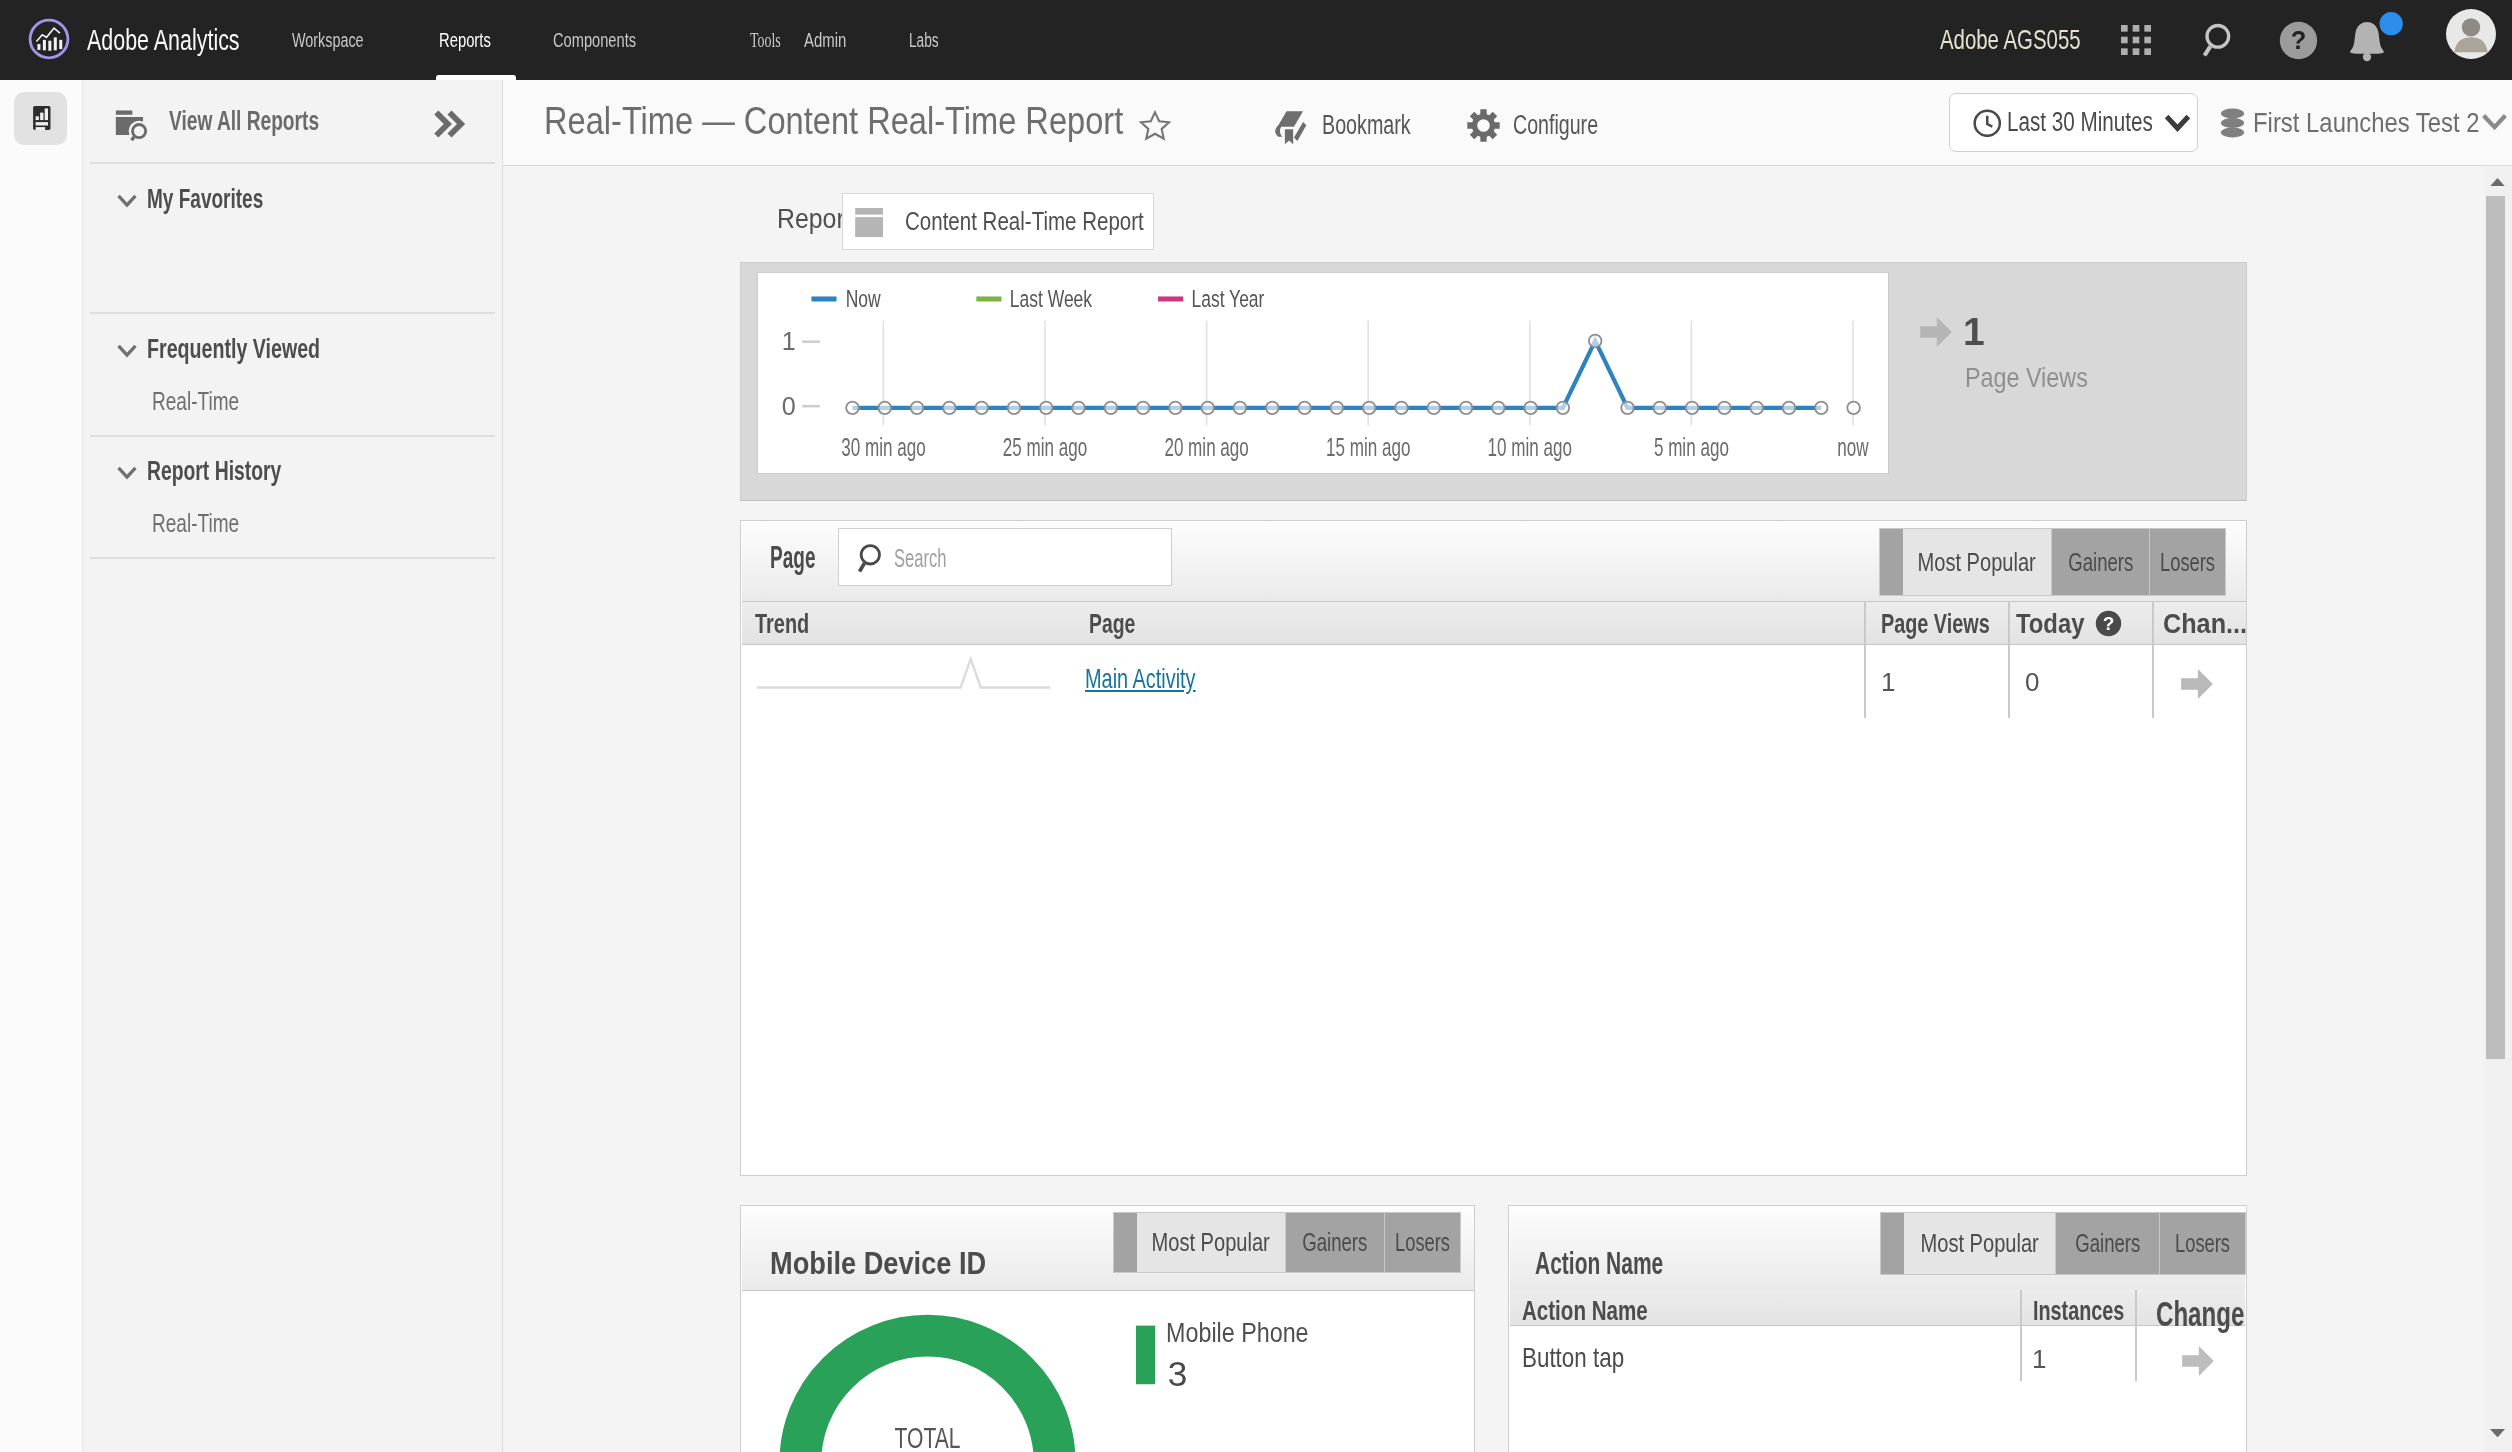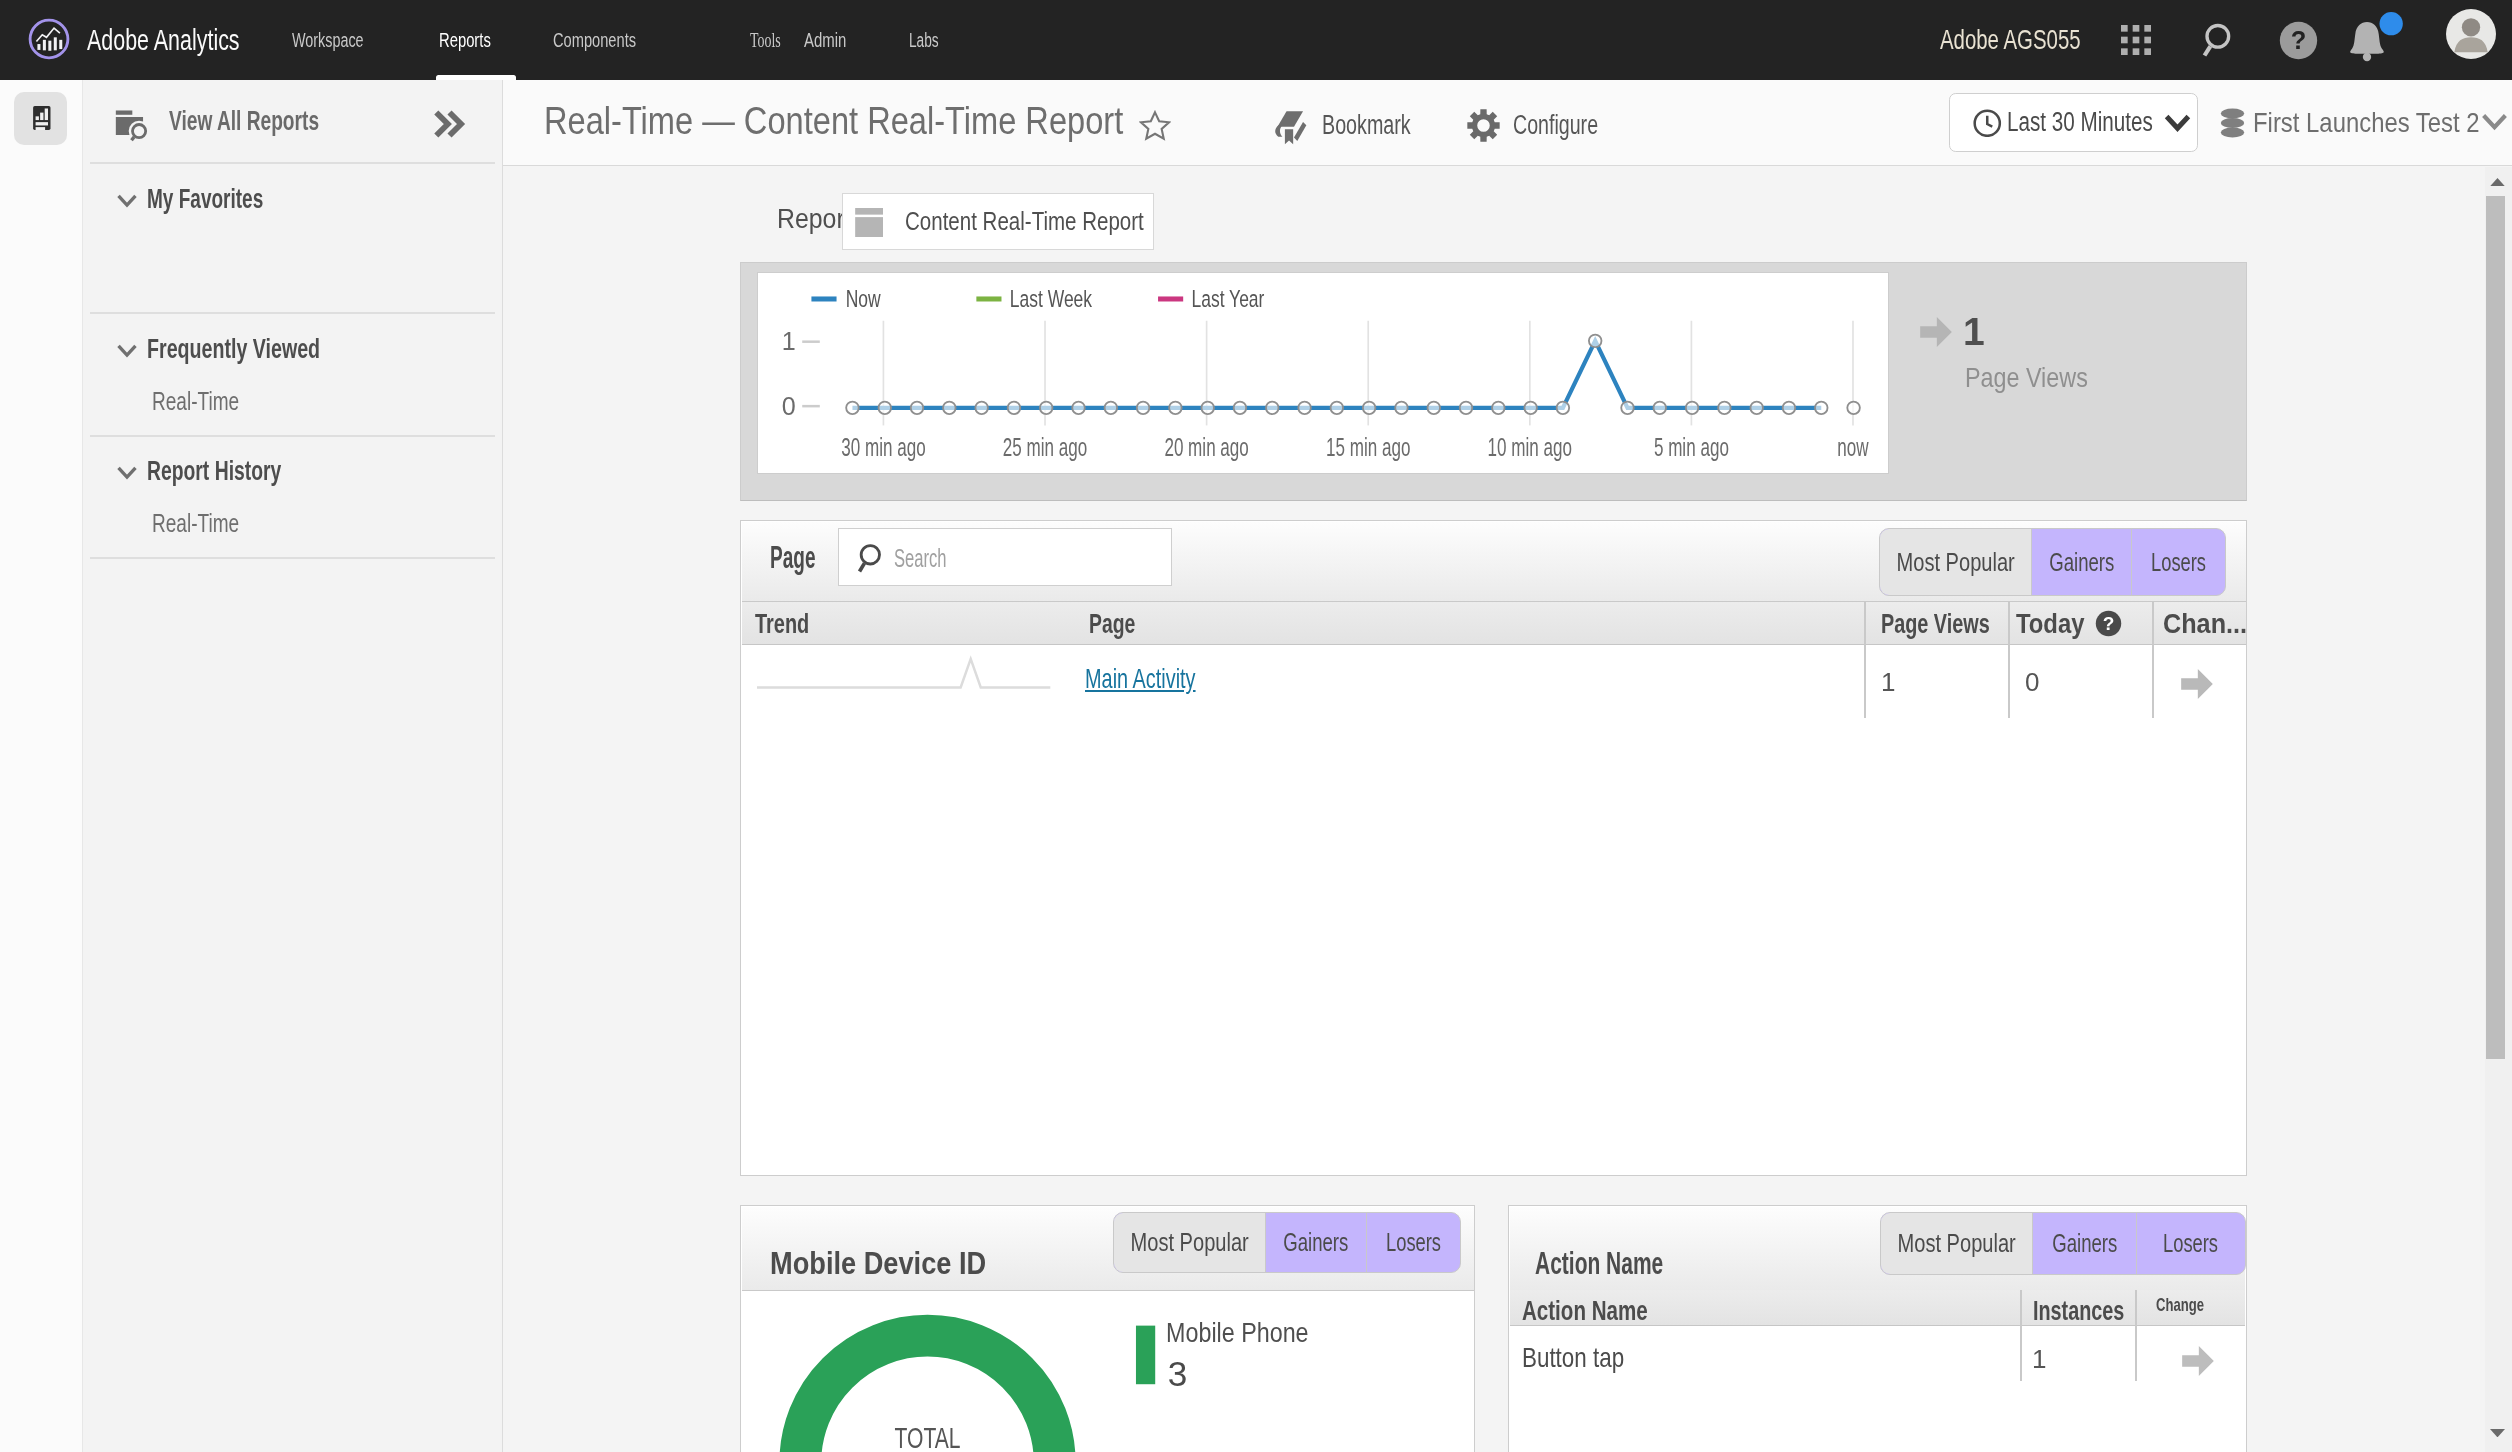--- a/index.html
+++ b/index.html
@@ -26,21 +26,21 @@
   #sbar { left:83px; top:80px; width:420px; height:1373px; background:#f3f3f3; border-right:1.7px solid #dcdcdc; }
   .sdiv { position:absolute; left:90px; width:405px; height:1.7px; background:#dedede; }
   .shead { position:absolute; font-weight:bold; font-size:27px; color:#4d4d4d; }
   .sitem { position:absolute; font-size:26px; color:#6e6e6e; }
   .chev { position:absolute; width:22px; height:22px; }
 
   
   .panel { position:absolute; background:#fff; border:1.7px solid #cdcdcd; }
   .ptool { position:absolute; background:linear-gradient(180deg,#fdfdfd 0%,#eaeaea 100%); border-bottom:1.7px solid #c9c9c9; }
   .thead { position:absolute; background:linear-gradient(180deg,#ececec 0%,#e3e3e3 100%); border-bottom:1.7px solid #c6c6c6; }
-  .seg { position:absolute; display:flex; border:1.7px solid #c9c9c9; border-radius:10px; background:#c4b5fd; overflow:hidden; }
+  .seg { position:absolute; display:flex; border:1.7px solid #c9c9c9; border-radius:0; background:#a3a3a3; overflow:hidden;padding-left:23px; }
   .seg div { display:flex; align-items:center; justify-content:center; font-size:25px; color:#4b4b4b; border-right:1.7px solid #c9c9c9; }
   .seg div:last-child { border-right:none; }
   .seg .on { background:#e5e5e5; }
   .vsep { position:absolute; width:1.7px; background:#c9c9c9; }
   
   #t_aa{transform:scaleX(0.7148);}
   #t_ws{transform:scaleX(0.7184);}
   #t_rp{transform:scaleX(0.7398);}
   #t_cp{transform:scaleX(0.7323);}
   #t_tl{transform:scaleX(0.6951);}
@@ -427,21 +427,21 @@
     <div style="width:104px;">
         <span class="fxc" id="t_gn3">Gainers</span>
       </div>
     <div style="flex:1;">
         <span class="fxc" id="t_ls3">Losers</span>
       </div>
   </div>
   <div class="thead" style="left:1510px;top:1290px;width:735px;height:36px;"></div>
   <div class="abs" style="left:1522px;top:1294px;font-weight:bold;font-size:28.5px;color:#4c4c4c;"><span class="fx" id="t_anh">Action Name</span></div>
   <div class="abs" style="left:2033px;top:1294px;font-weight:bold;font-size:28.5px;color:#4c4c4c;"><span class="fx" id="t_inh">Instances</span></div>
-  <div class="abs" style="left:2156px;top:1294px;font-weight:bold;font-size:19px;color:#4c4c4c;"><span class="fx" id="t_chg">Change</span></div>
+  <div class="abs" style="left:2156px;top:1294px;font-weight:bold;font-size:35px;color:#4c4c4c;"><span class="fx" id="t_chg">Change</span></div>
   <div class="vsep" style="left:2020px;top:1290px;height:91px;"></div>
   <div class="vsep" style="left:2135px;top:1290px;height:91px;"></div>
   <div class="abs" style="left:1522px;top:1342px;font-size:28px;color:#4b4b4b;"><span class="fx" id="t_btap">Button tap</span></div>
   <div class="abs" style="left:2032px;top:1344px;font-size:26px;color:#555;">1</div>
   <svg class="abs" style="left:2182px;top:1346px" width="32" height="30" viewBox="0 0 38 36">
     <path d="M0 11 L20 11 L20 0 L38 18 L20 36 L20 25 L0 25 Z" fill="#bdbdbd"></path>
   </svg>
 
   <div class="abs" style="left:2485px;top:167px;width:28px;height:1286px;background:#f0f0f0;"></div>
   <svg class="abs" style="left:2490px;top:178px" width="15" height="8.4" viewBox="0 0 18 10">

